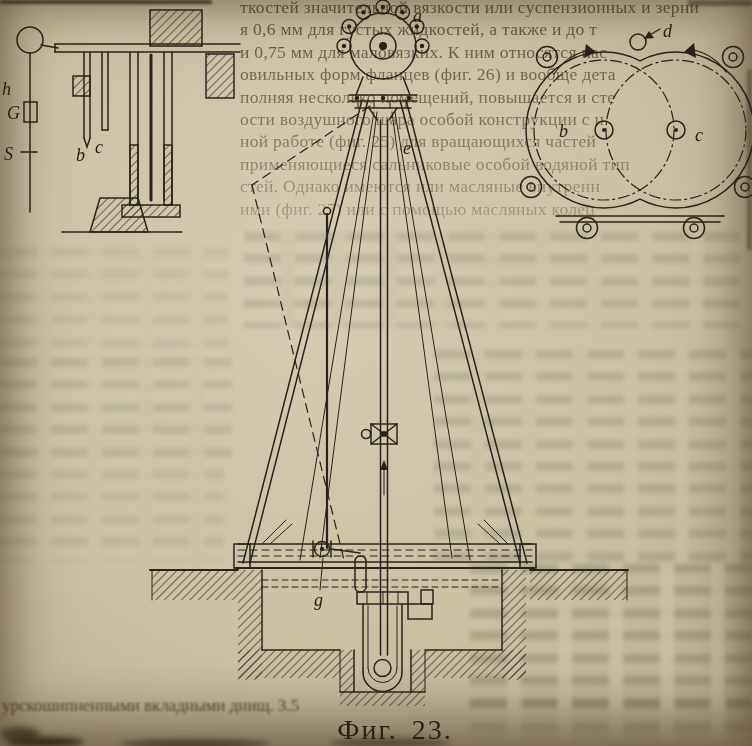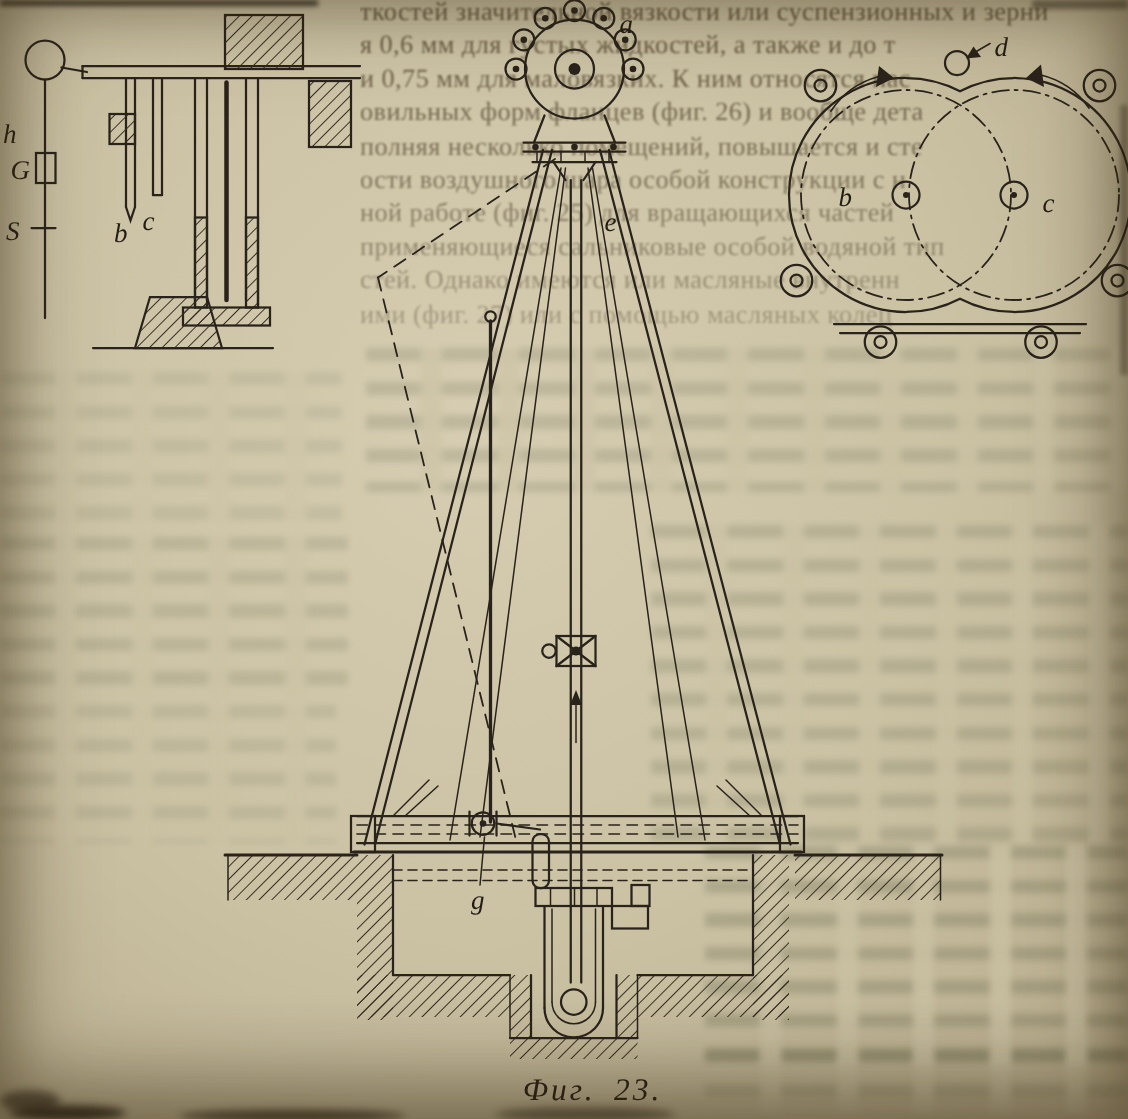--- a/index.html
+++ b/index.html
@@ -26,21 +26,21 @@
   .smudge{
     position:absolute;pointer-events:none;filter:blur(2.1px);
     background:
       repeating-linear-gradient(90deg, rgba(203,194,164,0) 0 37px, rgba(203,194,164,.92) 37px 51px),
       repeating-linear-gradient(180deg, rgba(92,96,68,.34) 0 9px, rgba(0,0,0,0) 9px 22.4px);
   }
   .svgfig{position:absolute;left:0;top:0;}
   .lbl{font:italic 18px "Liberation Serif", serif;fill:#241d13;stroke:none;}
   .caption{
     position:absolute;left:12px;right:0;top:714px;text-align:center;padding-left:26px;
-    font-size:21px;letter-spacing:2px;word-spacing:5px;color:#241d14;font-style:italic;
+    font-size:28px;letter-spacing:2px;word-spacing:5px;color:#241d14;
   }
   .bottom-fragment{
     position:absolute;left:2px;top:696px;width:352px;white-space:nowrap;overflow:hidden;
     font-size:17px;color:#3a2f1f;filter:blur(.9px);opacity:.8;
   }
   .blotch{position:absolute;background:#17130c;border-radius:50%;filter:blur(3px);pointer-events:none;}
   .edge{position:absolute;background:#14100a;filter:blur(1.6px);pointer-events:none;}
 </style>
 </head>
 <body>
@@ -308,20 +308,21 @@
           <rect x="421" y="590" width="12" height="14"></rect>
         </g>
 
         <text class="lbl" x="413" y="22">a</text>
         <text class="lbl" x="403" y="154">e</text>
         <text class="lbl" x="314" y="606">g</text>
       </g>
     </g>
   </svg>
 
+  <div class="bottom-fragment">урскошипненными вкладными днищ. 3.5</div>
   <div class="caption">Фиг. 23.</div>
 
   <div class="edge" style="left:0;top:0;width:212px;height:4px;opacity:.75;"></div>
   <div class="edge" style="left:688px;top:0;width:64px;height:6px;opacity:.45;"></div>
   <div class="edge" style="left:747px;top:70px;width:5px;height:180px;opacity:.35;"></div>
   <div class="blotch" style="left:6px;top:737px;width:78px;height:10px;opacity:.85;"></div>
   <div class="blotch" style="left:120px;top:740px;width:150px;height:8px;opacity:.7;"></div>
   <div class="blotch" style="left:330px;top:738px;width:120px;height:10px;opacity:.5;"></div>
   <div class="blotch" style="left:0;top:727px;width:40px;height:14px;opacity:.6;"></div>
 

